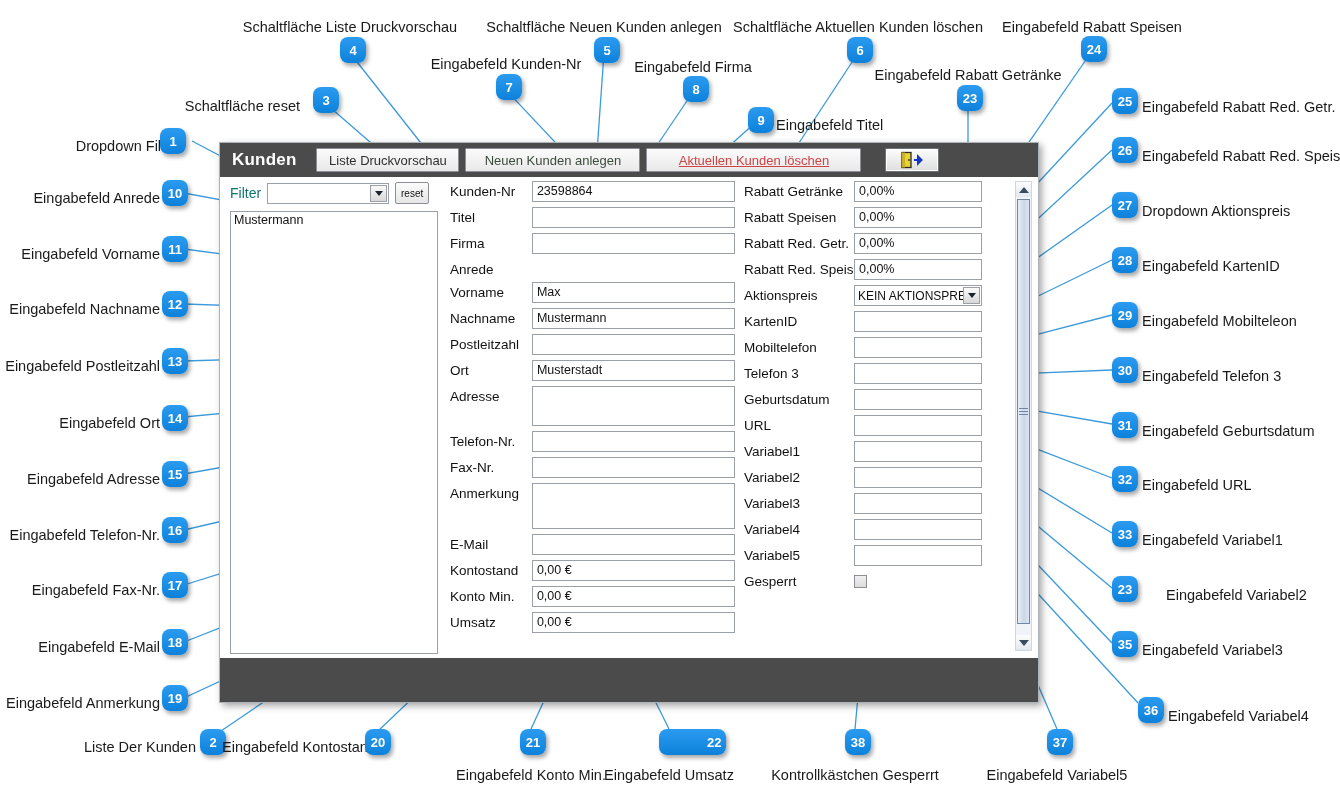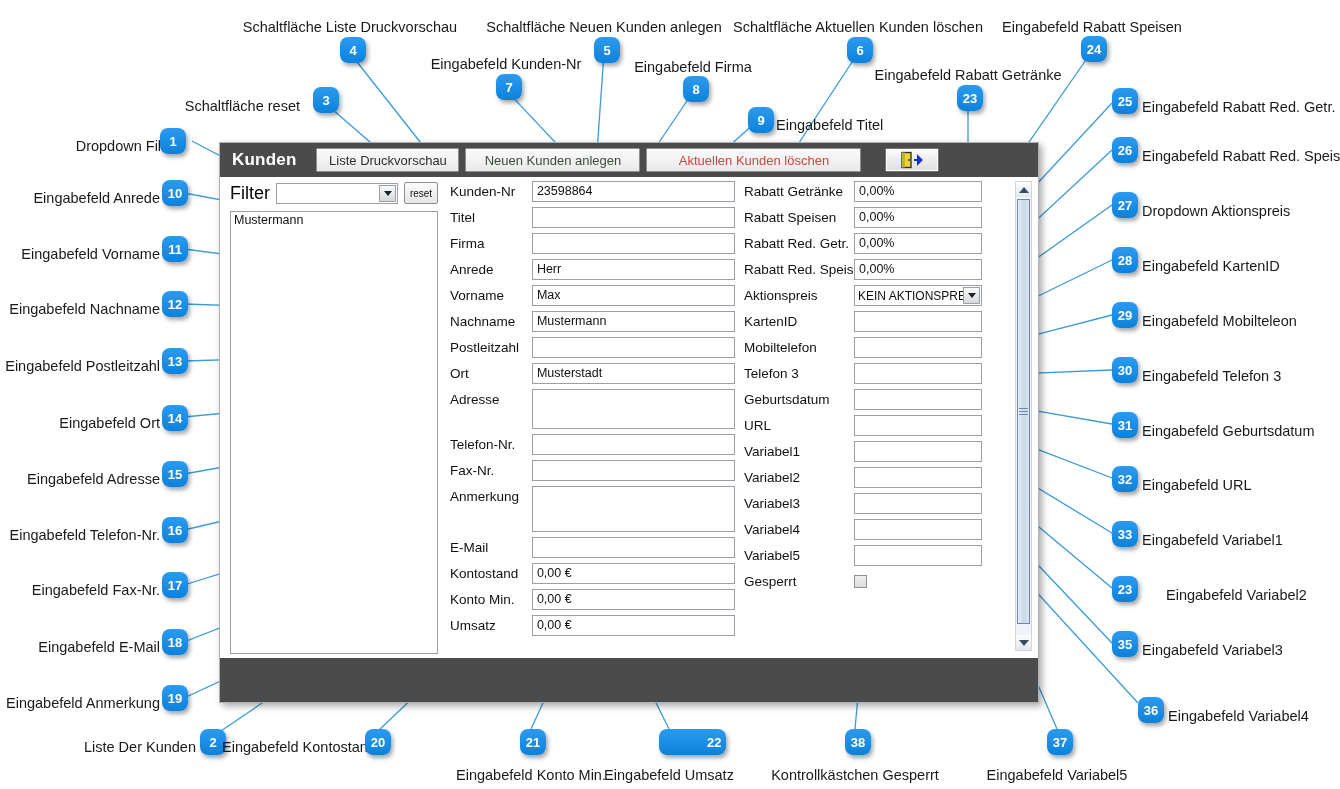--- a/index.html
+++ b/index.html
@@ -71,21 +71,21 @@
     background:linear-gradient(#fbfbfb,#e9e9e9);
     font-size:13px;
     display:flex;align-items:center;justify-content:center;
     padding:0 14px;
     box-sizing:border-box;
     cursor:pointer;
     border-radius:1px;
   }
   .tbtn.preview{color:#2f2f2f;width:143px;padding:0;}
   .tbtn.newcust{color:#3c4a3c;width:175px;padding:0;}
-  .tbtn.delcust{color:#cc4444;width:215px;padding:8px;}
+  .tbtn.delcust{color:#cc4444;width:215px;padding:8px;text-decoration:underline;}
   .tbtn.exit{
     width:54px;padding:0;margin-left:18px;
     background:linear-gradient(#fdfdfd,#dedede);
     border:1px solid #6f737a;
     box-shadow:inset 0 0 0 1px #ffffff;
   }
   .exit-ico{display:block;}
 
   
   #appbody{
@@ -96,21 +96,21 @@
   }
   #footer{
     position:absolute;
     left:0;right:0;top:515px;height:45px;
     background:#4b4b4b;
   }
 
   
   #leftpane{position:absolute;left:10px;top:4px;width:218px;}
   .filterrow{display:flex;align-items:center;height:24px;gap:6px;}
-  .filter-label{font-size:18px;color:#000000;}
+  .filter-label{font-size:14px;color:#0f766e;}
   .combo{
     position:relative;
     width:122px;height:21px;
     border:1px solid #9aa0a6;
     background:#fff;
     box-sizing:border-box;
     display:flex;align-items:center;
     cursor:pointer;
   }
   .combo .txt{font-size:12.5px;color:#111;padding-left:4px;overflow:hidden;white-space:nowrap;}
@@ -309,21 +309,20 @@
           <div class="frow">
             <div class="flabel">Titel</div>
             <div class="fin"></div>
           </div>
           <div class="frow">
             <div class="flabel">Firma</div>
             <div class="fin"></div>
           </div>
           <div class="frow">
             <div class="flabel">Anrede</div>
-            <div class="fin">Herr</div>
           </div>
           <div class="frow">
             <div class="flabel">Vorname</div>
             <div class="fin">Max</div>
           </div>
           <div class="frow">
             <div class="flabel">Nachname</div>
             <div class="fin">Mustermann</div>
           </div>
           <div class="frow">

